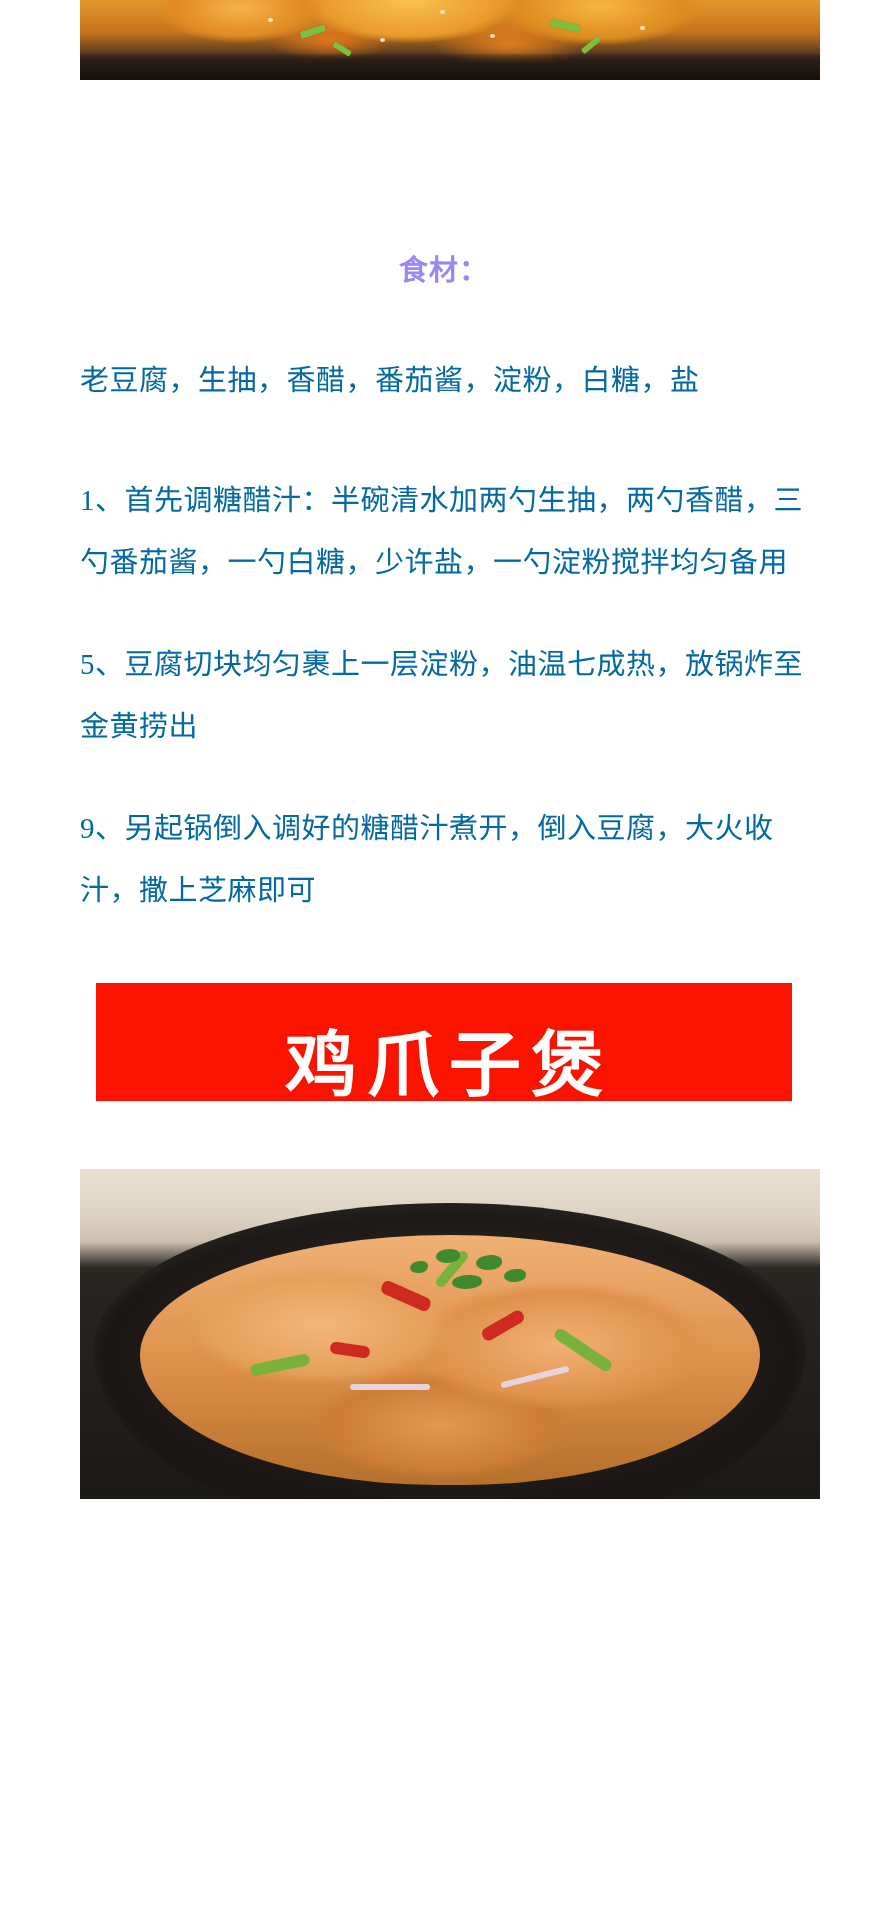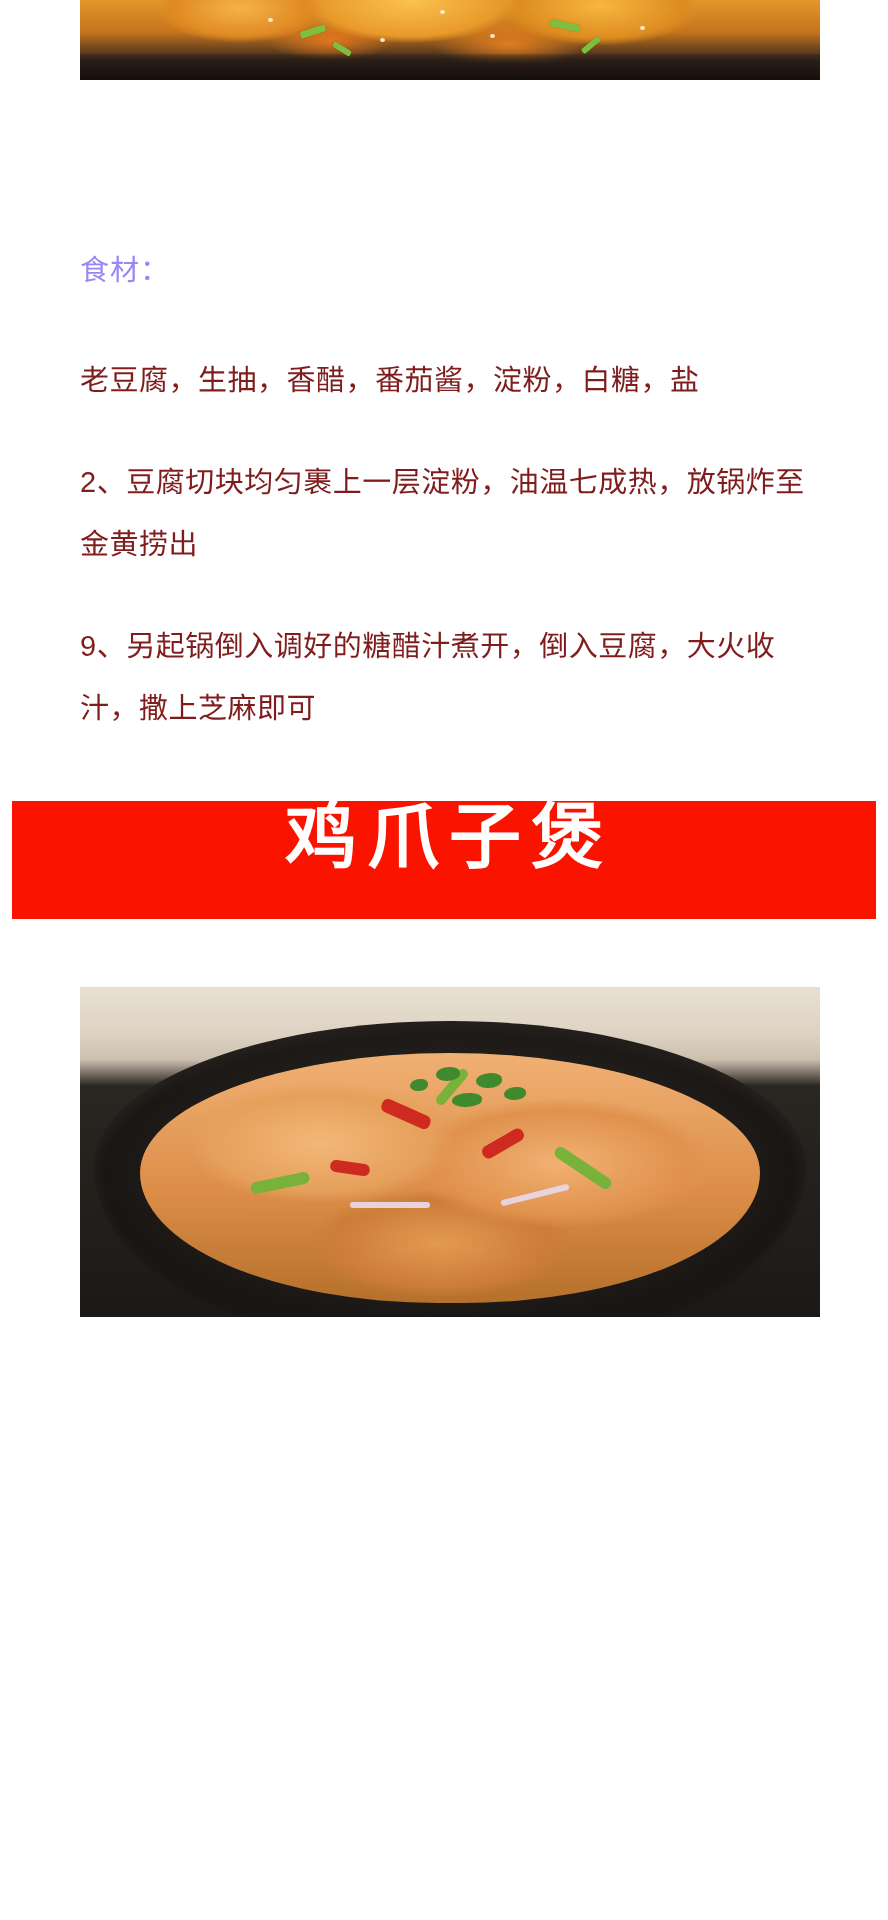--- a/index.html
+++ b/index.html
@@ -131,45 +131,47 @@
     opacity: .95;
   }
 
   
   .content {
     padding: 0 80px 0 80px;
   }
   .section-head {
     color: #9b86f5;
     font-size: 29px;
-    font-weight: normal;
+    font-weight: bold;
     letter-spacing: 1px;
     line-height: 1.4;
+    text-align: center;
   }
   .body-text {
-    color: #7f1d1d;
+    color: #0369a1;
     font-size: 29px;
     line-height: 62px;
     letter-spacing: 0.5px;
+    font-family: Liberation Serif, serif;
   }
   .sp-ingredients-head { margin-top: 170px; }
   .sp-ingredients-body { margin-top: 58px; }
   .sp-method-head { margin-top: 60px; }
   .sp-step1 { margin-top: 58px; }
   .sp-step2 { margin-top: 40px; }
   .sp-step3 { margin-top: 40px; }
 
   
   .banner {
     margin: 62px auto 0 auto;
-    width: 864px;
+    width: 696px;
     height: 118px;
     background: #fa1400;
     display: flex;
-    align-items: flex-start;
+    align-items: flex-end;
     justify-content: center;
   }
   .banner-title {
     color: #ffffff;
     font-size: 72px;
     font-weight: bold;
     letter-spacing: 10px;
     text-indent: 10px;
     line-height: 1;
     font-family: "DejaVu Sans", "Liberation Sans", sans-serif;
@@ -194,22 +196,23 @@
     <span class="sesame" style="left:300px; top:38px;"></span>
   </div>
 
   <div class="content">
 
     <div class="section-head sp-ingredients-head">食材：</div>
 
     <div class="body-text sp-ingredients-body">老豆腐，生抽，香醋，番茄酱，淀粉，白糖，盐</div>
 
 
-
-    <div class="body-text sp-step2">2、豆腐切块均匀裹上一层淀粉，油温七成热，放锅炸至金黄捞出</div>
+    <div class="body-text sp-step1">1、首先调糖醋汁：半碗清水加两勺生抽，两勺香醋，三勺番茄酱，一勺白糖，少许盐，一勺淀粉搅拌均匀备用</div>
+
+    <div class="body-text sp-step2">5、豆腐切块均匀裹上一层淀粉，油温七成热，放锅炸至金黄捞出</div>
 
     <div class="body-text sp-step3">9、另起锅倒入调好的糖醋汁煮开，倒入豆腐，大火收汁，撒上芝麻即可</div>
   </div>
 
   <div class="banner">
     <div class="banner-title">鸡爪子煲</div>
   </div>
 
   <div class="banner-gap"></div>
 

